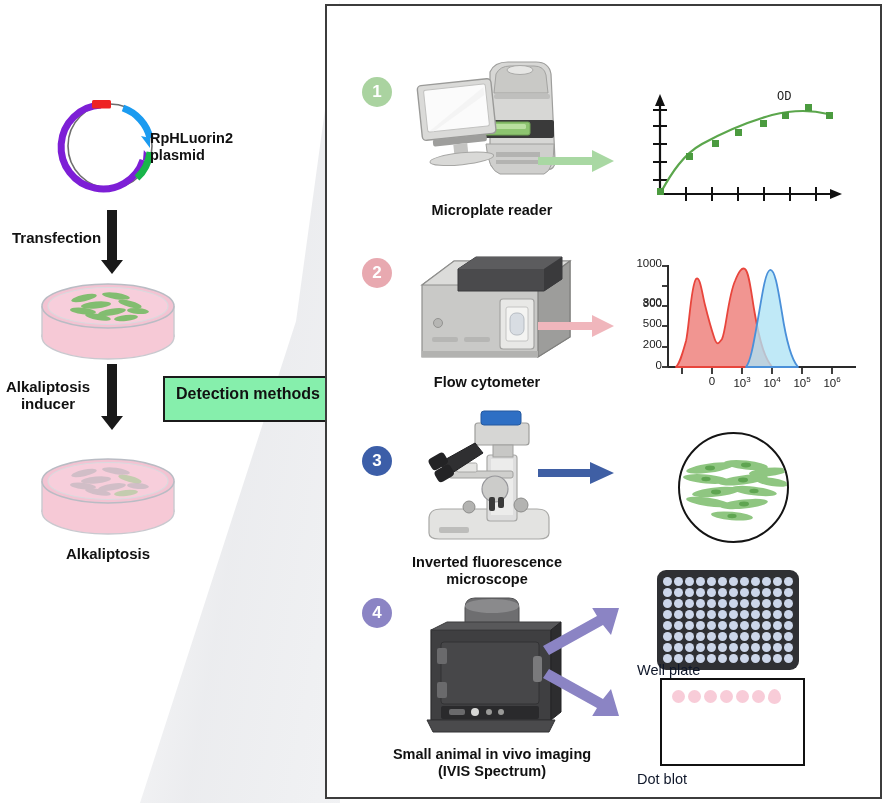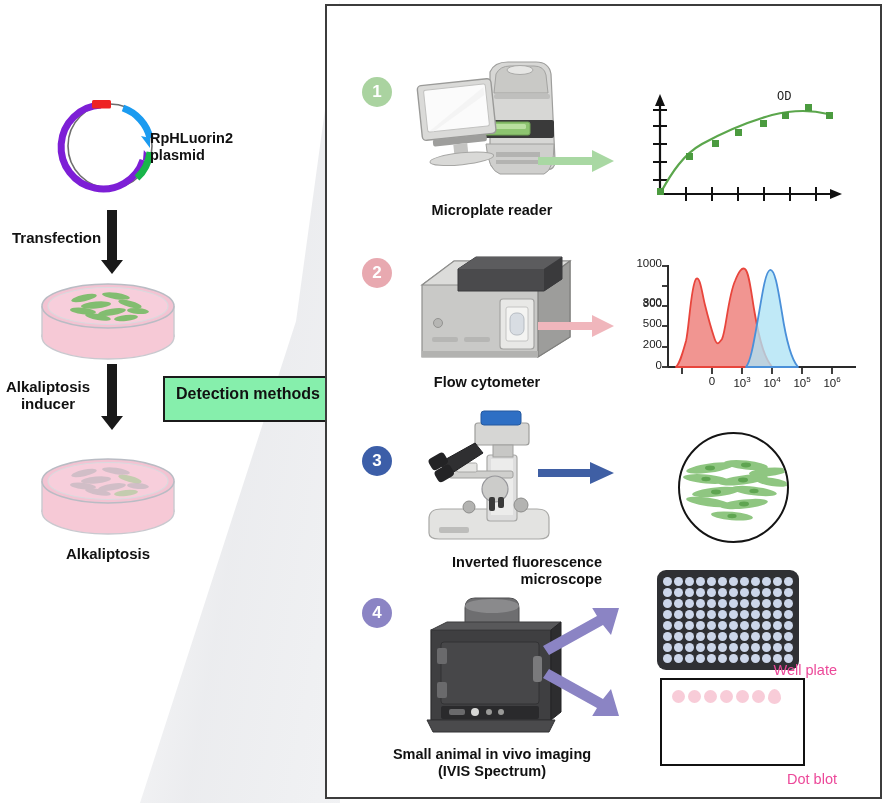--- a/index.html
+++ b/index.html
@@ -115,21 +115,21 @@
   
   .wellplate {
     position: absolute;
     background: #2f3034; border-radius: 9px;
     display: grid; gap: 2px;
     padding: 7px 6px;
   }
   .well { width: 9px; height: 9px; border-radius: 50%; background: #ccd6ea; }
 
   .plate-caption, .blot-caption {
-    position: absolute; font-size: 14.5px; color: #ec4899; text-align: right;
+    position: absolute; font-size: 14.5px; color: #0f172a; text-align: left;
   }
 
   .dotblot {
     position: absolute; background: #ffffff; border: 2.6px solid #111;
   }
   .blot-dot { position: absolute; background: #f8ccd8; border-radius: 50%; }
 </style>
 </head>
 <body>
 
@@ -407,21 +407,21 @@
         <g>
           <path d="M34 62 L70 42 L78 52 L44 74 Z" fill="#2f2f31" stroke="#1f1f21" stroke-width="1"></path>
           <rect x="24" y="54" width="18" height="13" rx="4" fill="#232325" transform="rotate(-30 33 60)"></rect>
           <rect x="30" y="66" width="18" height="13" rx="4" fill="#232325" transform="rotate(-30 39 72)"></rect>
         </g>
 
         <circle cx="116" cy="104" r="7" fill="#b3b3b1" stroke="#8d8d8b" stroke-width="1"></circle>
         <circle cx="64" cy="106" r="6" fill="#b3b3b1" stroke="#8d8d8b" stroke-width="1"></circle>
       </svg>
     </div>
-    <div class="instr-caption" style="left:45px; top:548px; width:230px;text-align:right;">
+    <div class="instr-caption" style="left:45px; top:548px; width:230px;">
       <div>Inverted fluorescence</div>
       <div>microscope</div>
     </div>
 
     <div class="flat-arrow" style="left:211px; top:455px;">
       <svg width="78" height="24" viewBox="0 0 78 24">
         <path d="M0 8 h52 v-7 l24 11 l-24 11 v-7 h-52 z" fill="#3f5fa4"></path>
       </svg>
     </div>
 

